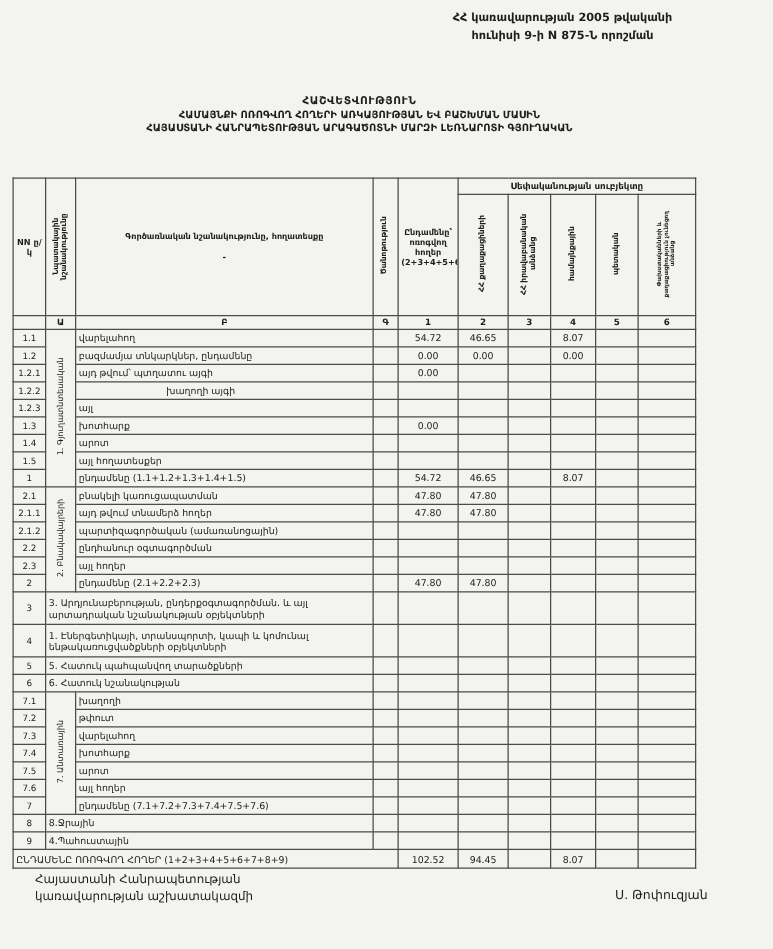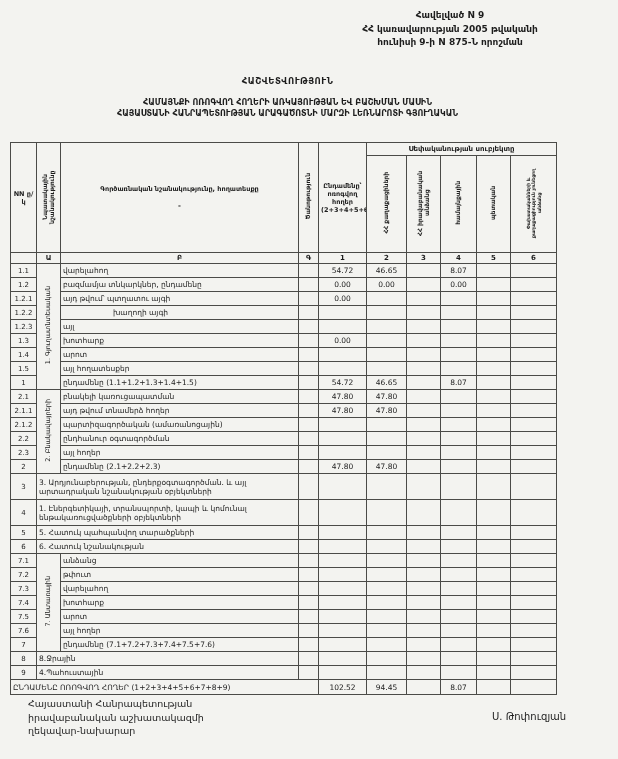--- a/index.html
+++ b/index.html
@@ -9,21 +9,21 @@
     font-family:"DejaVu Sans",sans-serif;
     color:#1d1d1d;
     position:relative;
     overflow:hidden;
   }
   .appendix{
     position:absolute;top:9px;right:18px;width:300px;
     text-align:center;font-size:9px;font-weight:bold;line-height:13.5px;
   }
   .titleblock{position:absolute;top:76px;left:0;width:575px;text-align:center;font-weight:bold}
-  .title{font-size:8.5px;letter-spacing:.5px;margin-bottom:11px}
+  .title{font-size:8.5px;letter-spacing:.5px;}
   .subtitle{font-size:8px;line-height:11px}
   table{
     position:absolute;top:142px;left:10px;width:546px;
     border-collapse:collapse;table-layout:fixed;font-size:7.5px;
   }
   th,td{border:1px solid #4b4b48;vertical-align:middle;overflow:hidden;padding:1px 2px}
   thead th{font-weight:bold;font-size:6.5px;}
   tr.own-row{height:13px}
   tr.own-row .h-own{font-size:7px}
   tr.sub-row{height:84px}
@@ -38,36 +38,35 @@
     max-height:92px;
     white-space:normal;
   }
   .vtext-sm{font-size:4.6px;max-height:80px}
   .gtext{font-size:6.5px;max-height:120px;font-weight:normal}
   .hdash{font-weight:bold;margin-top:9px;font-size:7px}
   tbody tr{height:14px}
   tbody tr.tall{height:26px}
   td.cnum{text-align:center;font-size:7px;padding-left:1px;padding-right:1px}
   td.lbl{text-align:left}
-  td.lbl.ind{padding-left:52px}
+  td.lbl.ind{padding-left:72px}
   td.val{text-align:center;font-size:7.5px}
   td.gcell{text-align:center}
   tr.total-row{height:15px}
   tr.total-row td.lbl{font-size:7.5px}
   .footer{
     position:absolute;top:697px;left:28px;
     font-size:9.5px;font-weight:normal;line-height:13.5px;
   }
   .signature{position:absolute;top:711px;left:492px;font-size:10px;font-weight:normal}
 </style>
 </head>
 <body>
 
 <div class="appendix">
-  <div>Հավելված N 9</div>
   <div>ՀՀ կառավարության 2005 թվականի</div>
   <div>հունիսի 9-ի N 875-Ն որոշման</div>
 </div>
 
 <div class="titleblock">
   <div class="title">ՀԱՇՎԵՏՎՈՒԹՅՈՒՆ</div>
   <div class="subtitle">ՀԱՄԱՅՆՔԻ ՈՌՈԳՎՈՂ ՀՈՂԵՐԻ ԱՌԿԱՅՈՒԹՅԱՆ ԵՎ ԲԱՇԽՄԱՆ ՄԱՍԻՆ</div>
   <div class="subtitle">ՀԱՅԱՍՏԱՆԻ ՀԱՆՐԱՊԵՏՈՒԹՅԱՆ ԱՐԱԳԱԾՈՏՆԻ ՄԱՐԶԻ ԼԵՌՆԱՐՈՏԻ ԳՅՈՒՂԱԿԱՆ</div>
 </div>
 
@@ -324,21 +323,21 @@
   <td class="val"></td>
   <td class="val"></td>
   <td class="val"></td>
   <td class="val"></td>
   <td class="val"></td>
   <td class="val"></td>
 </tr>
 <tr>
   <td class="cnum">7.1</td>
   <td class="gcell" rowspan="7"><span class="vtext gtext">7. Անտառային</span></td>
-  <td class="lbl">անձանց</td>
+  <td class="lbl">խաղողի</td>
   <td></td>
   <td class="val"></td>
   <td class="val"></td>
   <td class="val"></td>
   <td class="val"></td>
   <td class="val"></td>
   <td class="val"></td>
 </tr>
 <tr>
   <td class="cnum">7.2</td>
@@ -435,16 +434,15 @@
   <td class="val"></td>
   <td class="val">8.07</td>
   <td class="val"></td>
   <td class="val"></td>
 </tr>
 </tbody>
 </table>
 
 <div class="footer">
   <div>Հայաստանի Հանրապետության</div>
-  <div>իրավաբանական աշխատակազմի</div>
-  <div>ղեկավար-նախարար</div>
+  <div>կառավարության աշխատակազմի</div>
 </div>
 <div class="signature">Ս. Թոփուզյան</div>
 
 </body></html>

